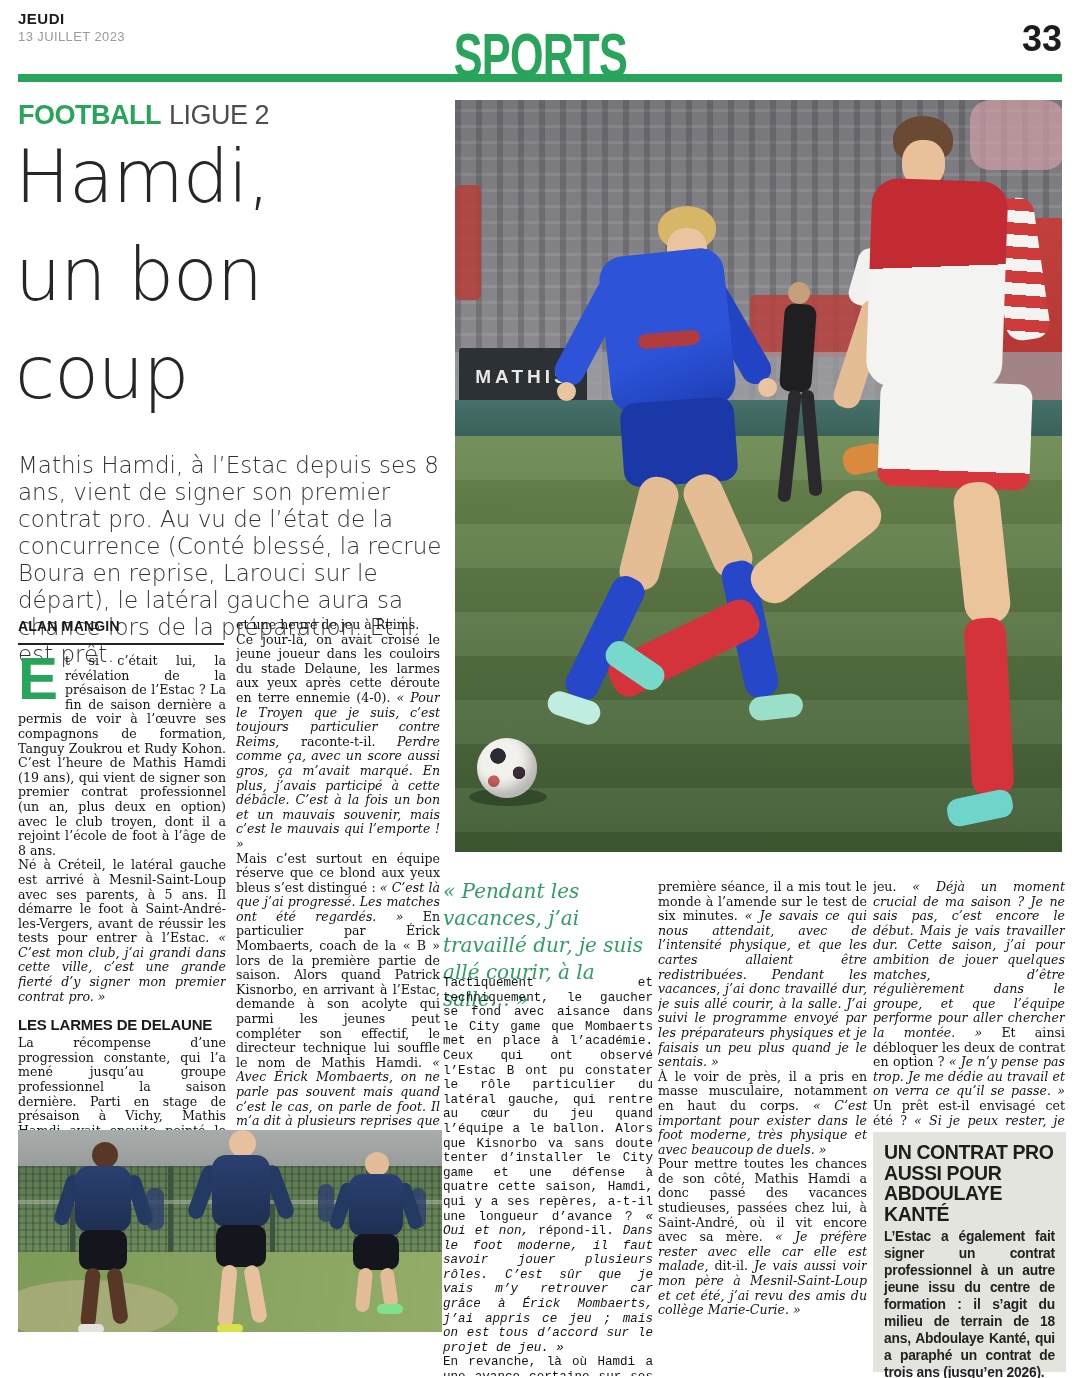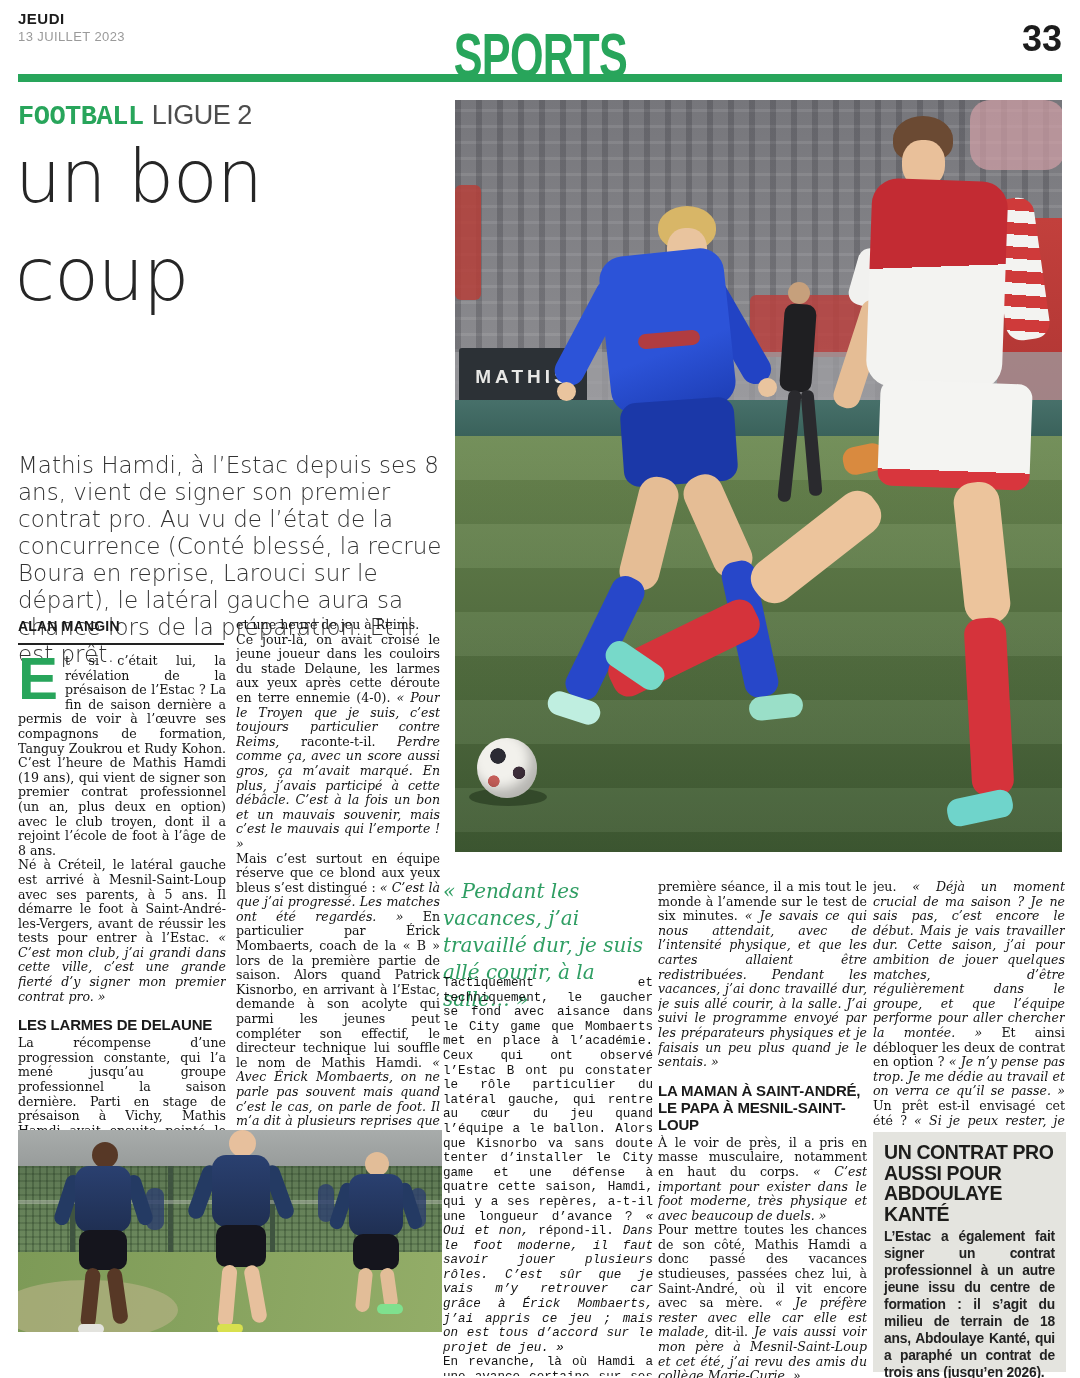--- a/index.html
+++ b/index.html
@@ -12,21 +12,21 @@
   
   .day{left:18px;top:10px;font-size:15px;font-weight:700;letter-spacing:.5px;color:#1c1c1c;}
   .date{left:18px;top:29px;font-size:13px;color:#9a9a9a;letter-spacing:.4px;}
   .section-wrap{left:0;right:0;top:20px;text-align:center;}
   .section{display:inline-block;font-size:60px;font-weight:700;color:var(--accent);letter-spacing:-1px;transform:scale(.72,1.04);transform-origin:center top;}
   .pagenum{right:18px;top:18px;font-size:36px;font-weight:700;color:#1c1c1c;}
   .greenbar{left:18px;right:18px;top:74px;height:8px;background:var(--accent);}
 
   
   .kicker{left:18px;top:100px;font-size:27px;letter-spacing:-.5px;}
-  .kicker .k1{color:var(--accent);font-weight:700;font-family:Liberation Mono, monospace;}
+  .kicker .k1{color:var(--accent);font-weight:700;}
   .kicker .k2{color:#4d4d4d;font-weight:400;margin-left:8px;}
   .headline{left:15px;top:128px;width:430px;margin:0;font-family:"DejaVu Sans","Liberation Sans",sans-serif;font-weight:200;font-size:73px;line-height:98px;color:#262626;letter-spacing:-1px;}
   .lede{left:18px;top:452px;width:428px;margin:0;font-family:"DejaVu Sans","Liberation Sans",sans-serif;font-weight:200;font-size:23px;line-height:27px;color:#333;}
   .byline{left:18px;top:618px;font-size:14px;font-weight:700;color:#1a1a1a;letter-spacing:.2px;}
   .byline-rule{left:18px;top:643px;width:206px;border-top:2px solid #222;height:0;}
 
   
   .bodycol{font-family:"DejaVu Serif","Liberation Serif",serif;font-size:12.6px;line-height:14.6px;text-align:justify;color:#141414;overflow:hidden;hyphens:auto;}
   .bodycol p{margin:0;}
   .it{font-style:italic;}
@@ -66,20 +66,21 @@
   <div class="abs day">JEUDI</div>
   <div class="abs date">13 JUILLET 2023</div>
   <div class="abs section-wrap"><span class="section">SPORTS</span></div>
   <div class="abs pagenum">33</div>
   <div class="abs greenbar"></div>
 
   <div class="abs kicker">
     <span class="k1">FOOTBALL</span><span class="k2">LIGUE 2</span>
   </div>
   <h1 class="abs headline">
+    <span style="display:block">Hamdi,</span>
     <span style="display:block">un bon coup</span>
   </h1>
   <p class="abs lede">Mathis Hamdi, à l’Estac depuis ses 8 ans, vient de signer son premier contrat pro. Au vu de l’état de la concurrence (Conté blessé, la recrue Boura en reprise, Larouci sur le départ), le latéral gauche aura sa chance lors de la préparation. Et il est prêt.</p>
   <div class="abs byline">ALAN MANGIN</div>
   <div class="abs byline-rule"></div>
 
   <div class="abs bodycol" id="c1">
     <p><span class="dropcap">E</span><span><span>t si c’était lui, la révélation de la présaison de l’Estac ? La fin de saison dernière a permis de voir à l’œuvre ses compagnons de formation, Tanguy Zoukrou et Rudy Kohon. C’est l’heure de Mathis Hamdi (19 ans), qui vient de signer son premier contrat professionnel (un an, plus deux en option) avec le club troyen, dont il a rejoint l’école de foot à l’âge de 8 ans.</span></span></p>
     <p><span>Né à Créteil, le latéral gauche est arrivé à Mesnil-Saint-Loup avec ses parents, à 5 ans. Il démarre le foot à Saint-André-les-Vergers, avant de réussir les tests pour entrer à l’Estac. </span><span class="it">« C’est mon club, j’ai grandi dans cette ville, c’est une grande fierté d’y signer mon premier contrat pro. »</span></p>
     <h3 class="subhead">LES LARMES DE DELAUNE</h3>
@@ -152,24 +153,20 @@
   </div>
 
   <div class="abs" id="pullquote">« Pendant les vacances, j’ai travaillé dur, je suis allé courir, à la salle… »</div>
 
   <div class="abs bodycol" id="c3">
     <p><span>Tactiquement et techniquement, le gaucher se fond avec aisance dans le City game que Mombaerts met en place à l’académie. Ceux qui ont observé l’Estac B ont pu constater le rôle particulier du latéral gauche, qui rentre au cœur du jeu quand l’équipe a le ballon. Alors que Kisnorbo va sans doute tenter d’installer le City game et une défense à quatre cette saison, Hamdi, qui y a ses repères, a-t-il une longueur d’avance ? </span><span class="it">« Oui et non,</span><span> répond-il. </span><span class="it">Dans le foot moderne, il faut savoir jouer plusieurs rôles. C’est sûr que je vais m’y retrouver car grâce à Érick Mombaerts, j’ai appris ce jeu ; mais on est tous d’accord sur le projet de jeu. »</span></p>
     <p><span>En revanche, là où Hamdi a une avance certaine sur ses concurrents au poste, c’est sur le plan physique. Déjà, Abdu Conté est blessé, quand la recrue Ismaël Boura est en reprise après avoir été opérée de l’appendicite et que Yasser Larouci est sur le départ. De plus, le gamin de 19 ans affiche une forme épatante depuis la reprise de l’entraînement. Lors de la</span></p>
   </div>
   <div class="abs bodycol" id="c4">
     <p><span>première séance, il a mis tout le monde à l’amende sur le test de six minutes. </span><span class="it">« Je savais ce qui nous attendait, avec de l’intensité physique, et que les cartes allaient être redistribuées. Pendant les vacances, j’ai donc travaillé dur, je suis allé courir, à la salle. J’ai suivi le programme envoyé par les préparateurs physiques et je faisais un peu plus quand je le sentais. »</span></p>
-    <h3 class="subhead">
-      <span style="display:block">LA MAMAN À SAINT-ANDRÉ,</span>
-      <span style="display:block">LE PAPA À MESNIL-SAINT-LOUP</span>
-    </h3>
     <p><span>À le voir de près, il a pris en masse musculaire, notamment en haut du corps. </span><span class="it">« C’est important pour exister dans le foot moderne, très physique et avec beaucoup de duels. »</span></p>
     <p><span>Pour mettre toutes les chances de son côté, Mathis Hamdi a donc passé des vacances studieuses, passées chez lui, à Saint-André, où il vit encore avec sa mère. </span><span class="it">« Je préfère rester avec elle car elle est malade,</span><span> dit-il. </span><span class="it">Je vais aussi voir mon père à Mesnil-Saint-Loup et cet été, j’ai revu des amis du collège Marie-Curie. »</span></p>
 
   </div>
   <div class="abs bodycol" id="c5">
     <p><span>jeu. </span><span class="it">« Déjà un moment crucial de ma saison ? Je ne sais pas, c’est encore le début. Mais je vais travailler dur. Cette saison, j’ai pour ambition de jouer quelques matches, d’être régulièrement dans le groupe, et que l’équipe performe pour aller chercher la montée. »</span><span> Et ainsi débloquer les deux de contrat en option ? </span><span class="it">« Je n’y pense pas trop. Je me dédie au travail et on verra ce qu’il se passe. »</span><span> Un prêt est-il envisagé cet été ? </span><span class="it">« Si je peux rester, je reste. Si je peux avoir du temps de jeu à Troyes, c’est mieux. Je veux rester ici, je n’ai pas l’intention de partir. »</span></p>
   </div>
 
   <aside class="abs" id="sidebar">
     <h2>UN CONTRAT PRO AUSSI POUR ABDOULAYE KANTÉ</h2>

